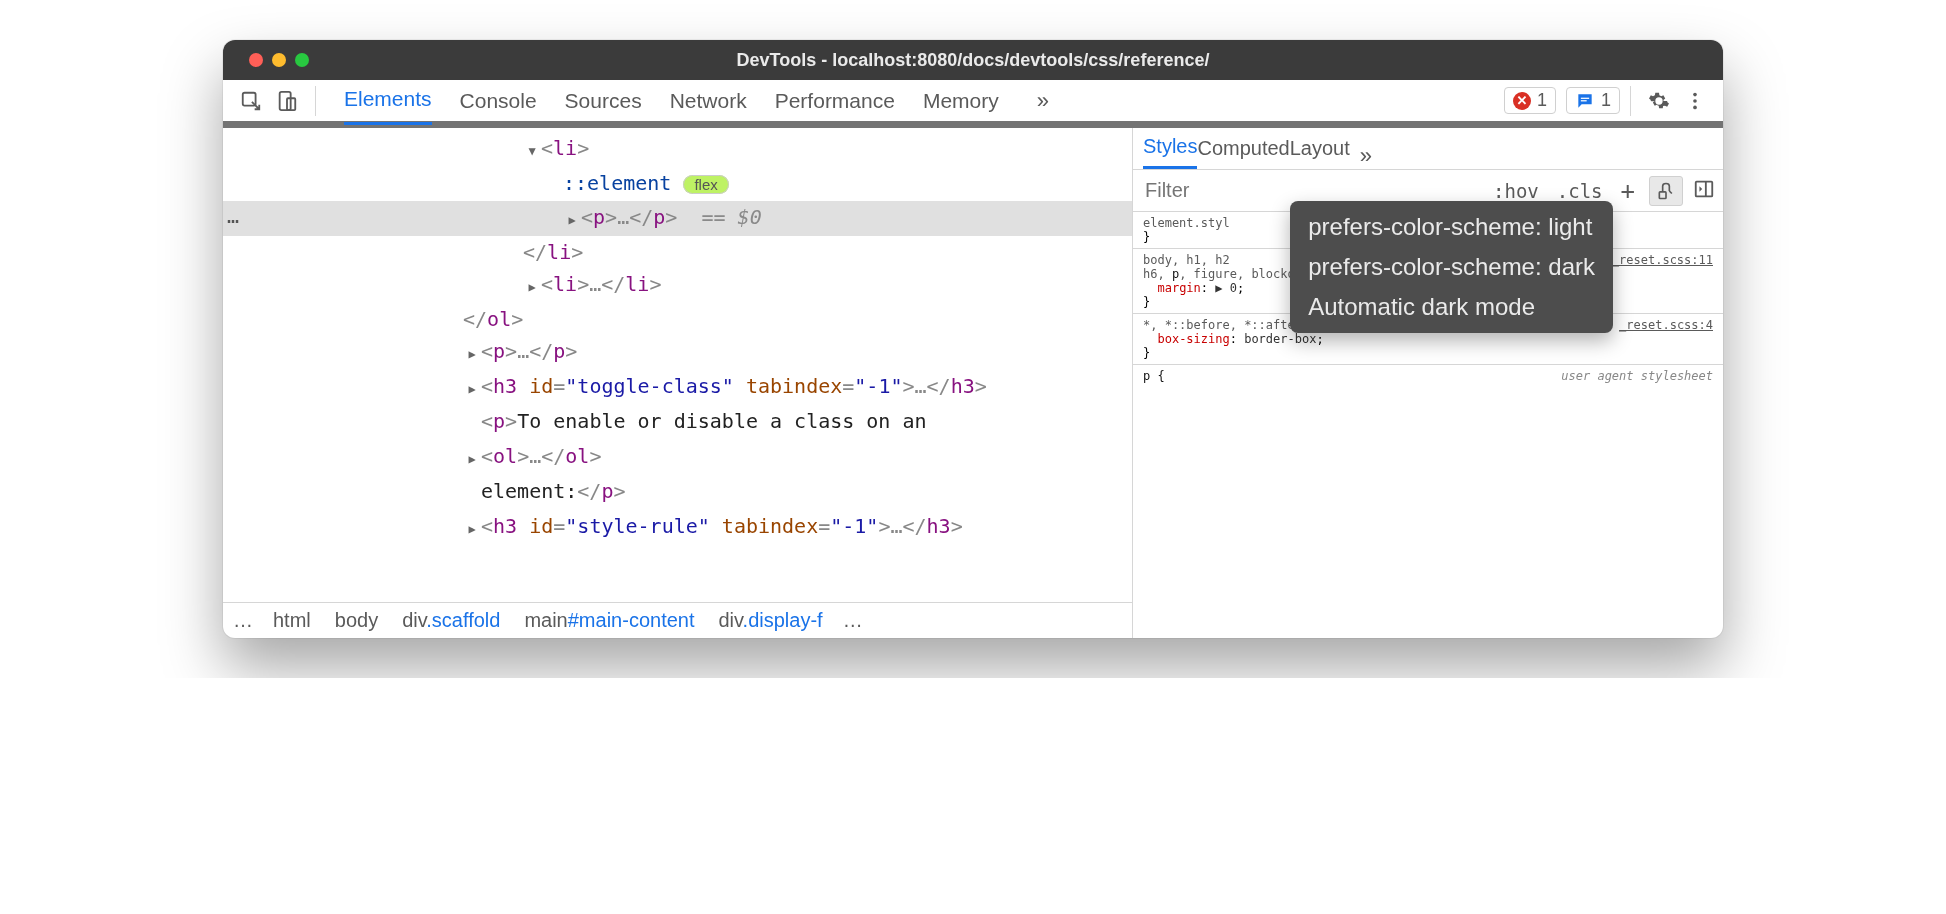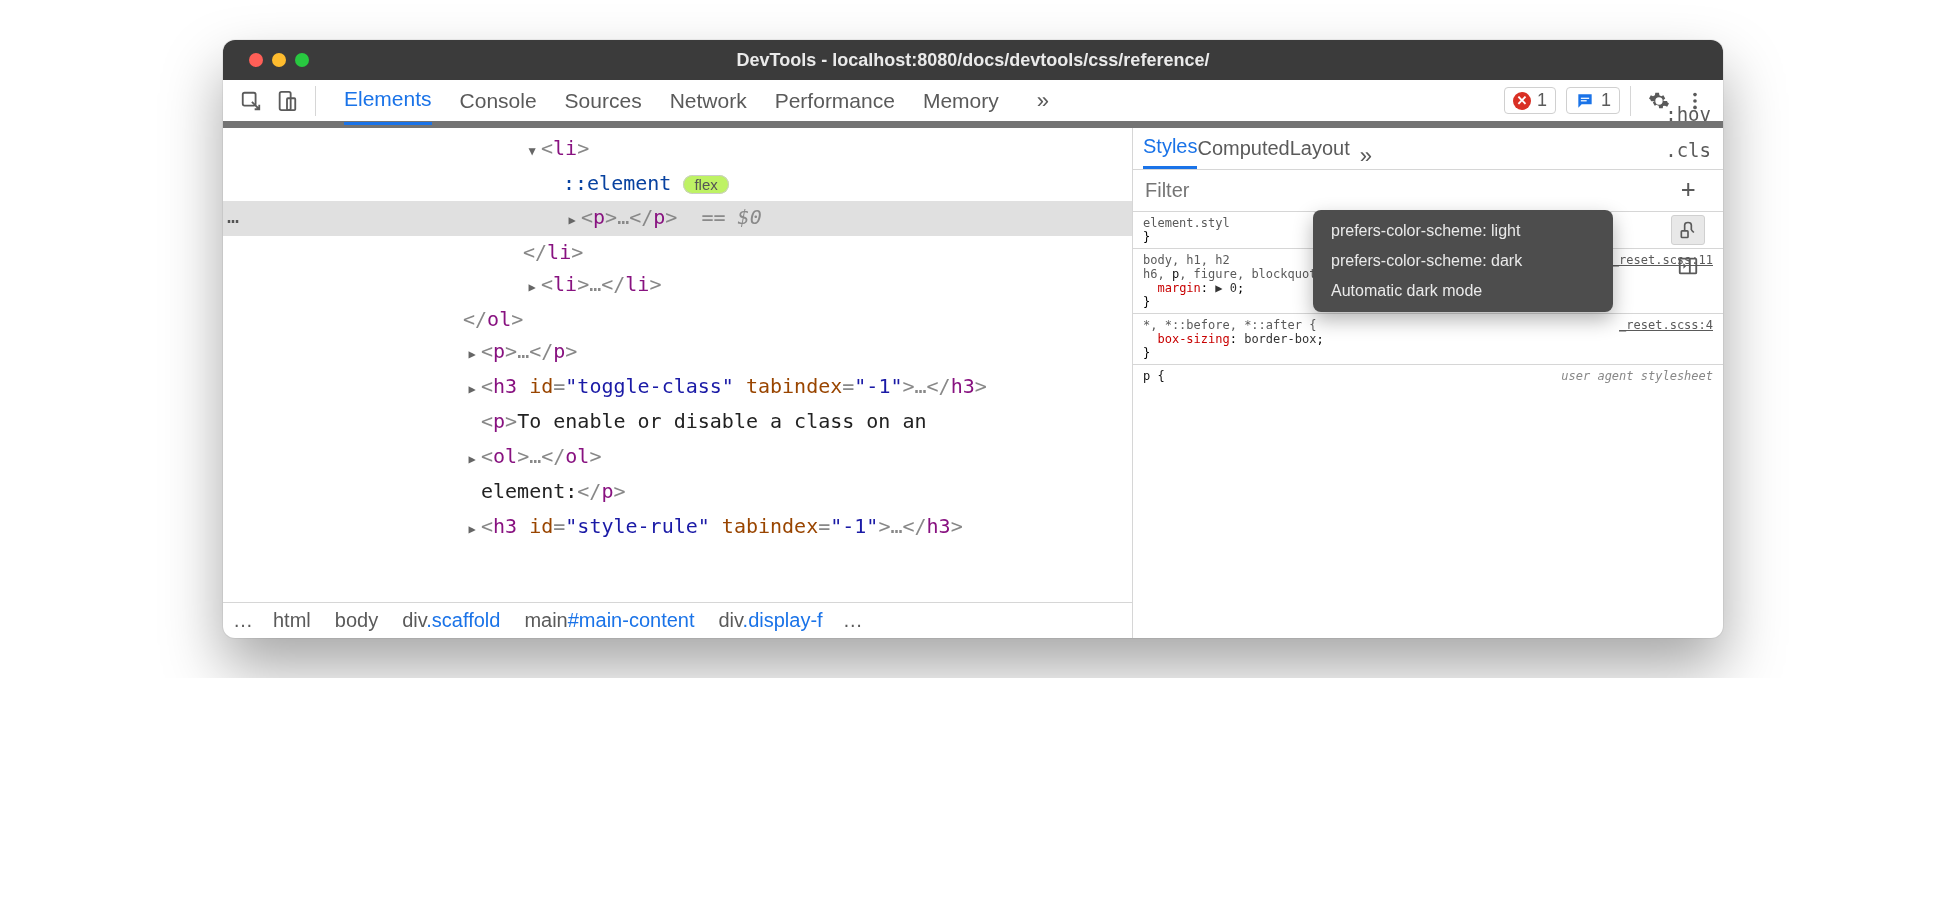--- a/index.html
+++ b/index.html
@@ -174,21 +174,21 @@
     font-size: 20px;
     font-family:-apple-system,BlinkMacSystemFont,sans-serif;
     color:#888;
     padding: 0 12px;
     outline: none;
   }
   .filter-btns {
     display: flex; align-items:center; gap:10px;
     padding-right: 8px;
     font-family: "Menlo","Monaco","Consolas",monospace;
-    font-size: 19px; color:#5a5a5a;flex-direction:column;
+    font-size: 19px; color:#5a5a5a;
   }
   .btn-pill {
     padding: 2px 4px;
   }
   .paint-btn {
     background:#e8e8e8;
     border:1px solid #d0d0d0;
     border-radius:3px;
     padding: 4px 6px;
     display:flex;align-items:center;justify-content:center;
@@ -215,28 +215,28 @@
     font-family:"Menlo","Monaco","Consolas",monospace;
   }
   .ua-style {
     font-style: italic;
     color:#888;
     position:absolute; right:10px; top:4px;
   }
 
   .dropdown {
     position: absolute;
-    top: 82px;
+    top: 73px;
     right: 110px;
     background: #4d4d4d;
     color: #eaeaea;
     border-radius: 8px;
     padding: 6px 0;
     font-family:-apple-system,BlinkMacSystemFont,sans-serif;
-    font-size: 16px;
+    font-size: 24px;
     box-shadow: 0 8px 20px rgba(0,0,0,0.3);
     z-index: 100;
     min-width: 300px;
   }
   .dropdown .item {
     padding: 6px 18px;
     white-space: nowrap;
   }
   .ind4{padding-left:240px;} .ind5{padding-left:300px;} .ind6{padding-left:340px;}
 </style>

